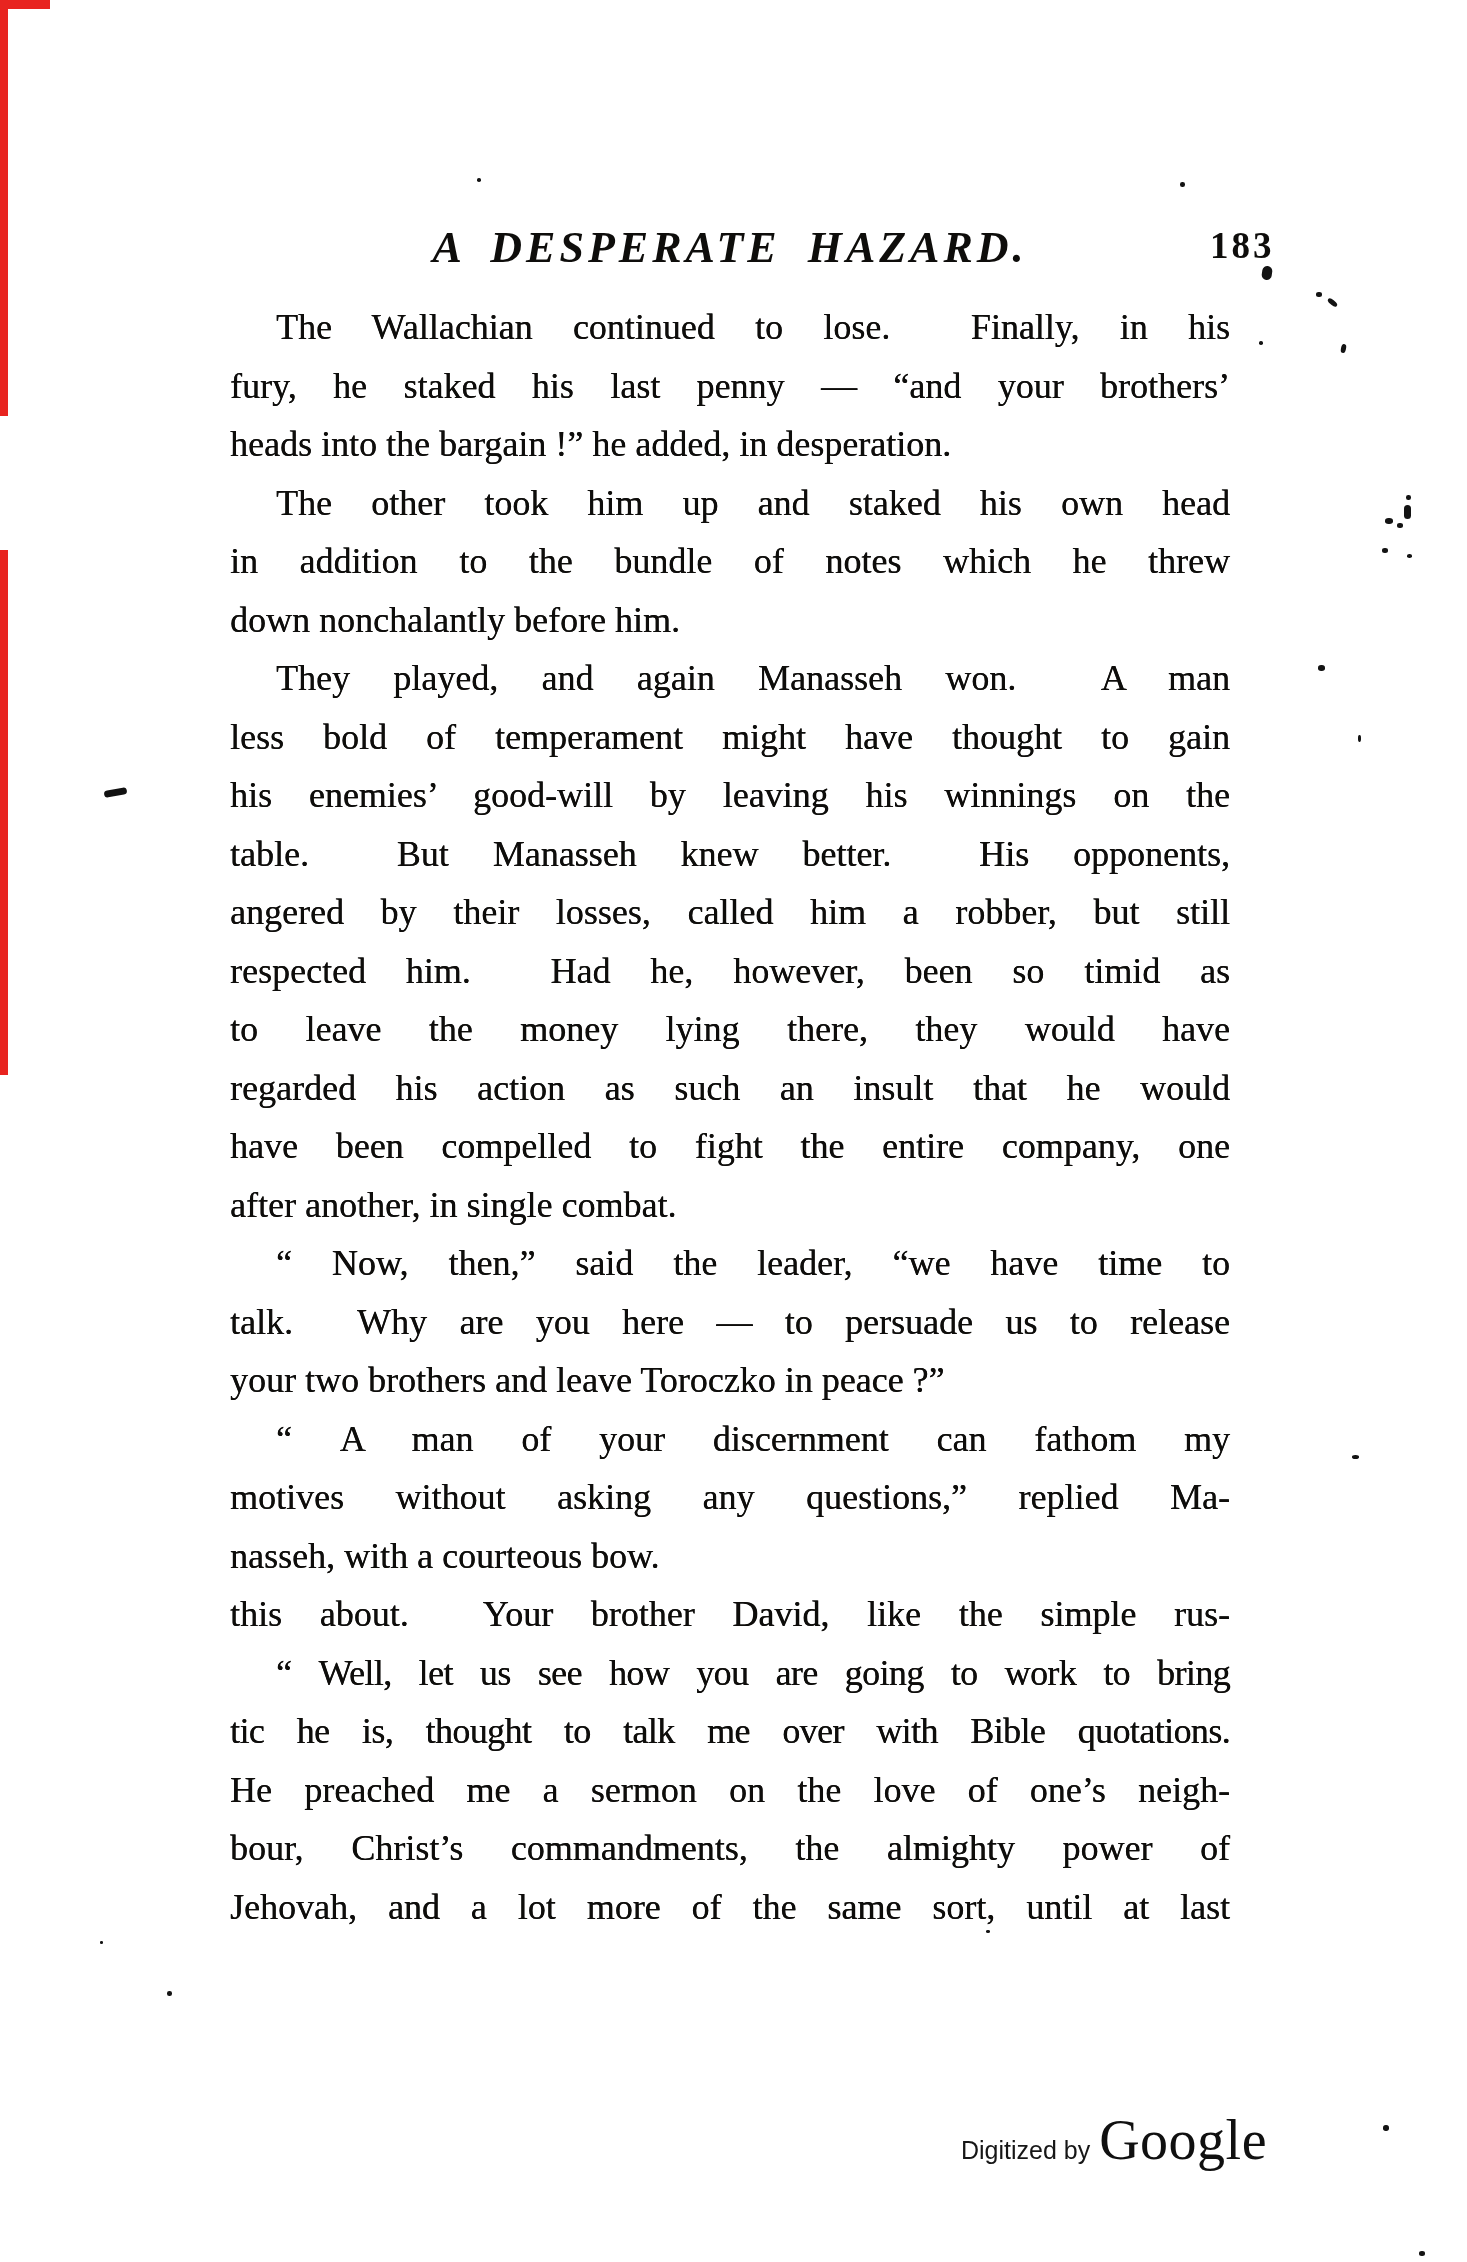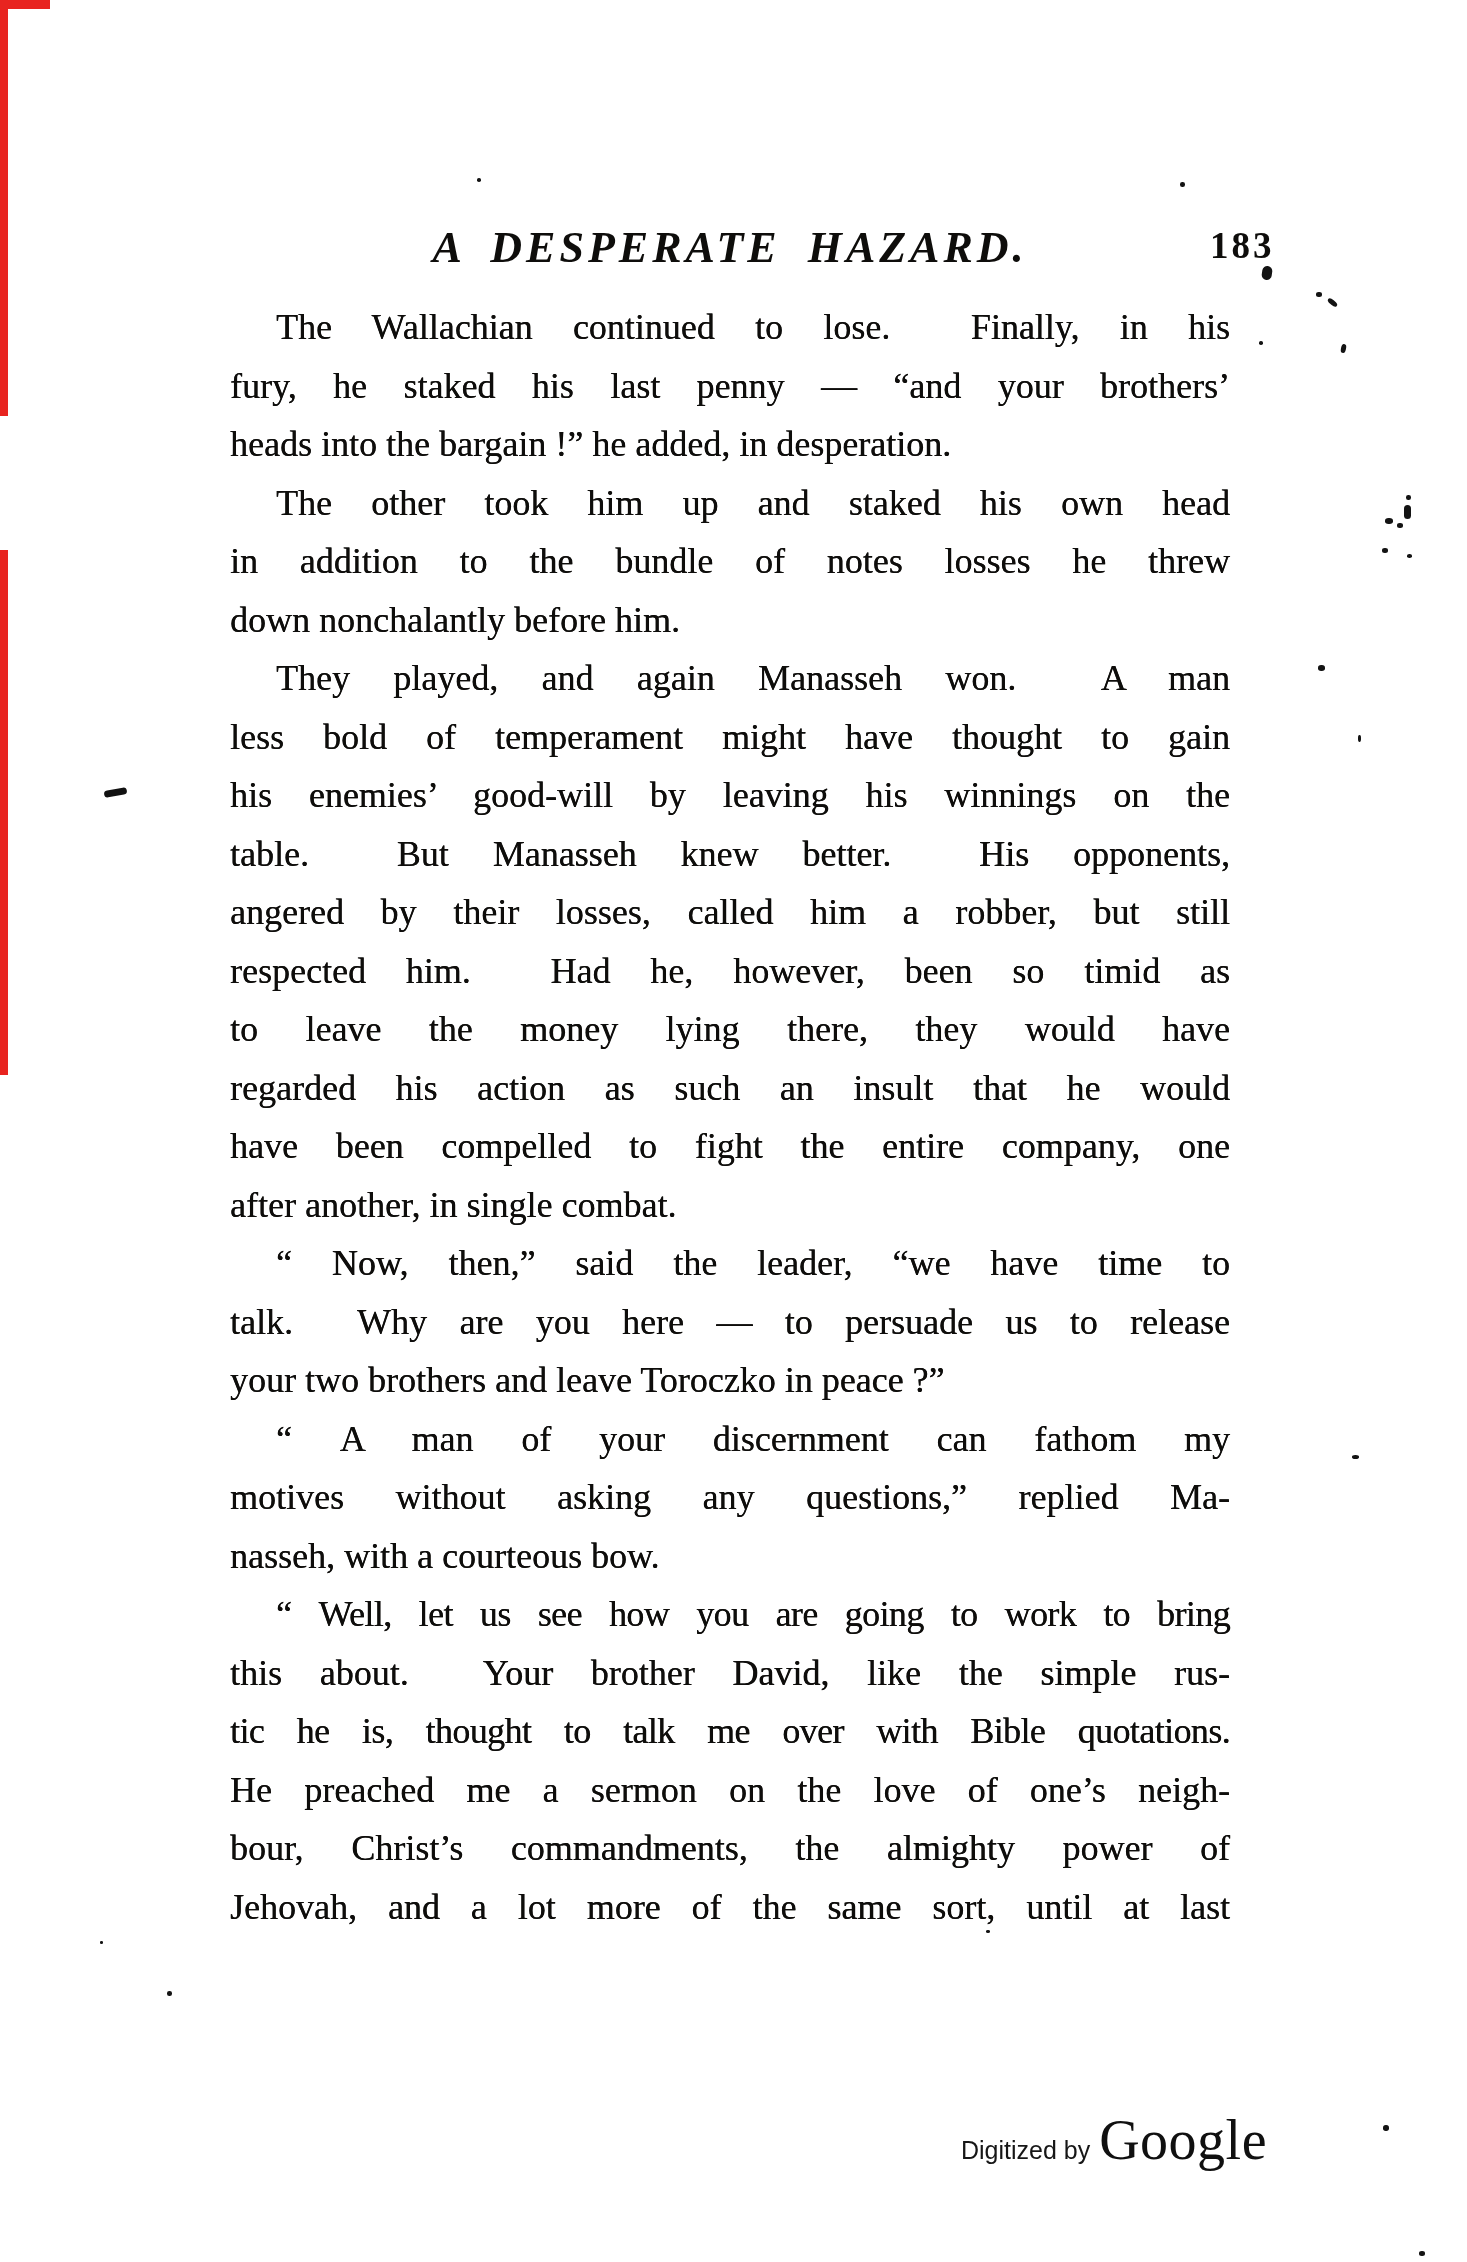--- a/index.html
+++ b/index.html
@@ -63,40 +63,40 @@
 <div class="red-strip red-seg2"></div>
 
 <div class="running-header">A DESPERATE HAZARD.</div>
 <div class="page-number">183</div>
 
 <div class="text-block">
   <div class="tl indent">The Wallachian continued to lose.&nbsp; Finally, in his</div>
   <div class="tl">fury, he staked his last penny — “and your brothers’</div>
   <div class="tl nojust">heads into the bargain&nbsp;!” he added, in desperation.</div>
   <div class="tl indent">The other took him up and staked his own head</div>
-  <div class="tl">in addition to the bundle of notes losses he threw</div>
+  <div class="tl">in addition to the bundle of notes which he threw</div>
   <div class="tl nojust">down nonchalantly before him.</div>
   <div class="tl indent">They played, and again Manasseh won.&nbsp; A man</div>
   <div class="tl">less bold of temperament might have thought to gain</div>
   <div class="tl">his enemies’ good-will by leaving his winnings on the</div>
   <div class="tl">table.&nbsp; But Manasseh knew better.&nbsp; His opponents,</div>
   <div class="tl">angered by their losses, called him a robber, but still</div>
   <div class="tl">respected him.&nbsp; Had he, however, been so timid as</div>
   <div class="tl">to leave the money lying there, they would have</div>
   <div class="tl">regarded his action as such an insult that he would</div>
   <div class="tl">have been compelled to fight the entire company, one</div>
   <div class="tl nojust">after another, in single combat.</div>
   <div class="tl indent">“&nbsp;Now, then,” said the leader, “we have time to</div>
   <div class="tl">talk.&nbsp; Why are you here — to persuade us to release</div>
   <div class="tl nojust">your two brothers and leave Toroczko in peace&nbsp;?”</div>
   <div class="tl indent">“&nbsp;A man of your discernment can fathom my</div>
   <div class="tl">motives without asking any questions,” replied Ma-</div>
   <div class="tl nojust">nasseh, with a courteous bow.</div>
+  <div class="tl">this about.&nbsp; Your brother David, like the simple rus-</div>
   <div class="tl indent tight">“&nbsp;Well, let us see how you are going to work to bring</div>
-  <div class="tl">this about.&nbsp; Your brother David, like the simple rus-</div>
   <div class="tl tight">tic he is, thought to talk me over with Bible quotations.</div>
   <div class="tl">He preached me a sermon on the love of one’s neigh-</div>
   <div class="tl">bour, Christ’s commandments, the almighty power of</div>
   <div class="tl">Jehovah, and a lot more of the same sort, until at last</div>
 </div>
 
 <div class="margin-dash"></div>
 
 <div class="speck" style="left:477px;top:178px;width:4px;height:4px;"></div>
 <div class="speck" style="left:1180px;top:182px;width:5px;height:5px;"></div>

